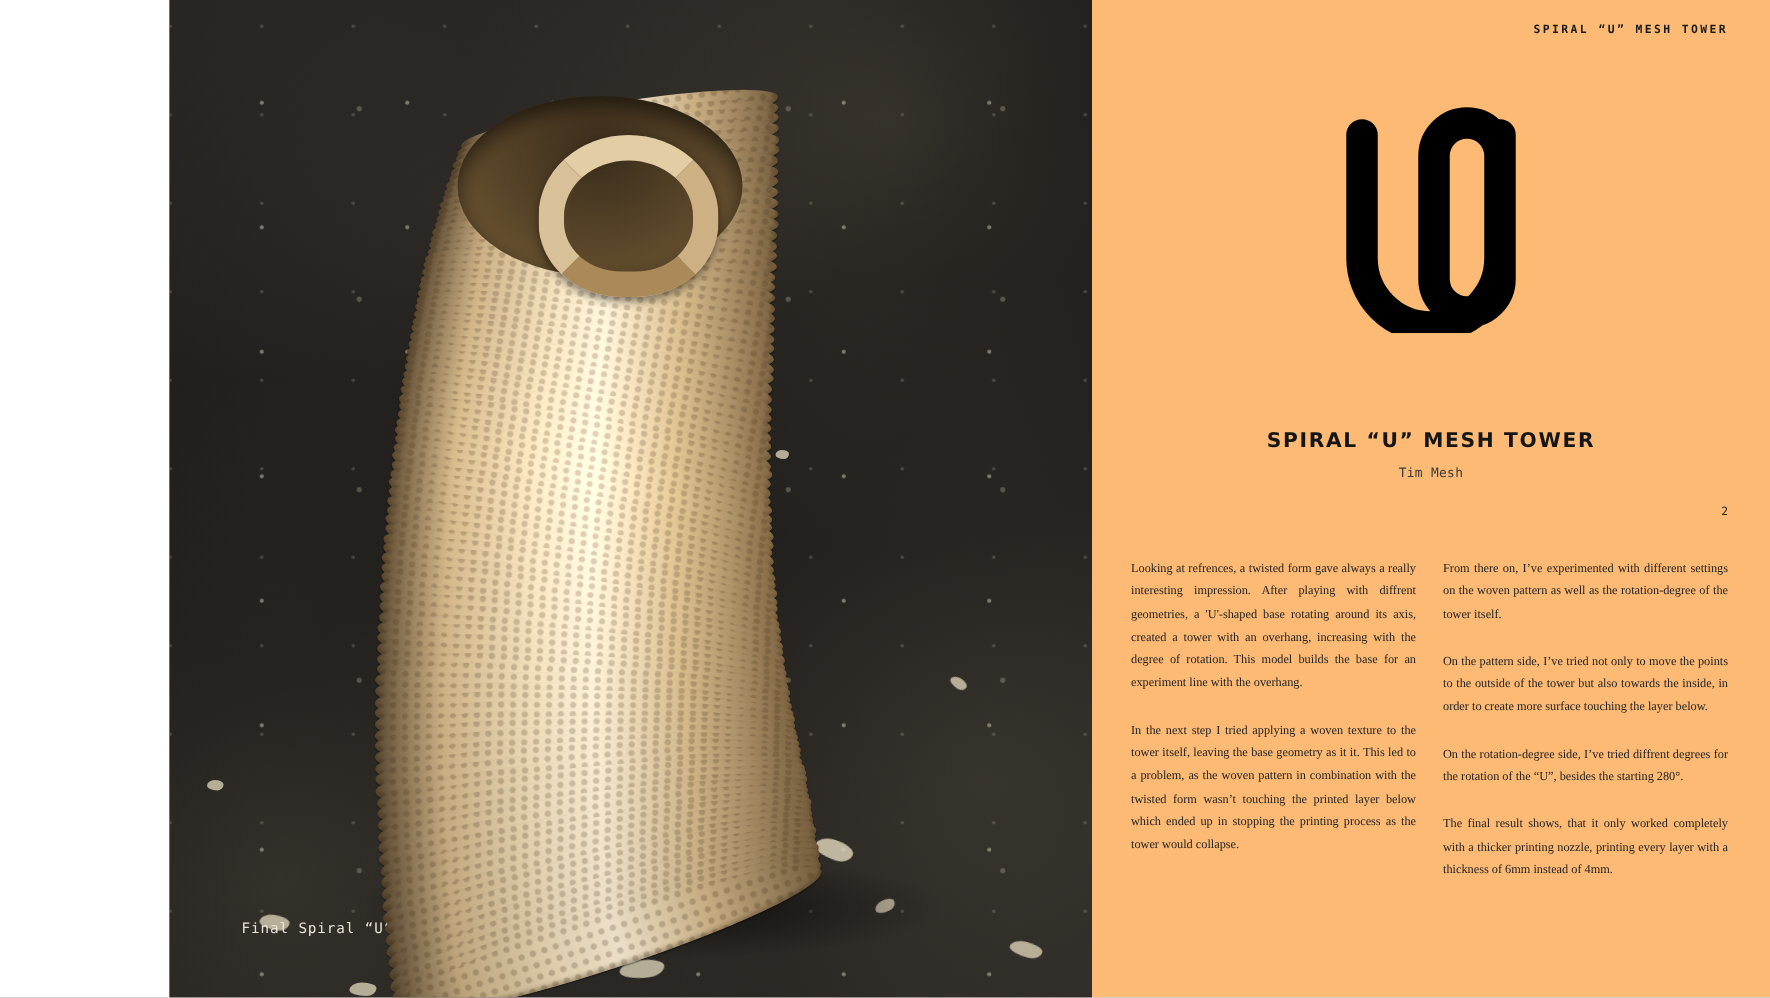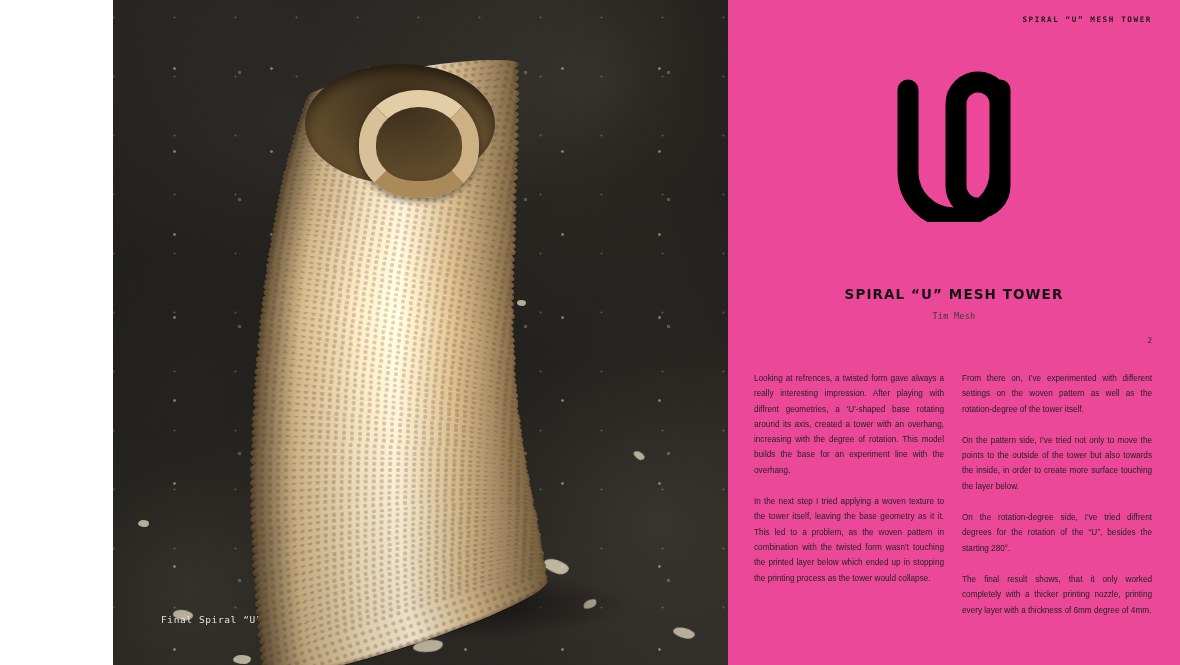--- a/index.html
+++ b/index.html
@@ -123,21 +123,21 @@
     font-size: 9.5px;
     letter-spacing: .6px;
     white-space: nowrap;
   }
 
   
   .text-page {
     position: relative;
     width: 452px;
     height: 665px;
-    background: #ec4899;
+    background: #fdba74;
     flex: none;
   }
   .running-head {
     position: absolute;
     right: 28px; top: 15px;
     font-family: "DejaVu Sans Mono", "Liberation Mono", monospace;
     font-size: 7.6px;
     letter-spacing: 1.6px;
     color: #1a1a1a;
     font-weight: 700;
@@ -180,21 +180,21 @@
     position: absolute;
     left: 26px; right: 26px; top: 371px;
     display: flex;
     gap: 18px;
   }
   .column {
     width: 190px;
   }
   .column p {
     margin: 0;
-    font-family: Liberation Sans, sans-serif;
+    font-family: Liberation Serif, serif;
     font-size: 8.2px;
     line-height: 15.3px;
     color: #232323;
     text-align: justify;
     text-justify: inter-word;
     hyphens: none;
   }
   .column p + p { margin-top: 16px; }
 </style>
 </head>
@@ -344,18 +344,18 @@
 
     <div class="columns">
       <div class="column">
         <p>Looking at refrences, a twisted form gave always a really interesting impression. After playing with diffrent geometries, a 'U'-shaped base rotating around its axis, created a tower with an overhang, increasing with the degree of rotation. This model builds the base for an experiment line with the overhang.</p>
         <p>In the next step I tried applying a woven texture to the tower itself, leaving the base geometry as it it. This led to a problem, as the woven pattern in combination with the twisted form wasn’t touching the printed layer below which ended up in stopping the printing process as the tower would collapse.</p>
       </div>
       <div class="column">
         <p>From there on, I’ve experimented with different settings on the woven pattern as well as the rotation-degree of the tower itself.</p>
         <p>On the pattern side, I’ve tried not only to move the points to the outside of the tower but also towards the inside, in order to create more surface touching the layer below.</p>
         <p>On the rotation-degree side, I’ve tried diffrent degrees for the rotation of the “U”, besides the starting 280°.</p>
-        <p>The final result shows, that it only worked completely with a thicker printing nozzle, printing every layer with a thickness of 6mm degree of 4mm.</p>
+        <p>The final result shows, that it only worked completely with a thicker printing nozzle, printing every layer with a thickness of 6mm instead of 4mm.</p>
       </div>
     </div>
 
   </div>
 </div>
 
 </body></html>

